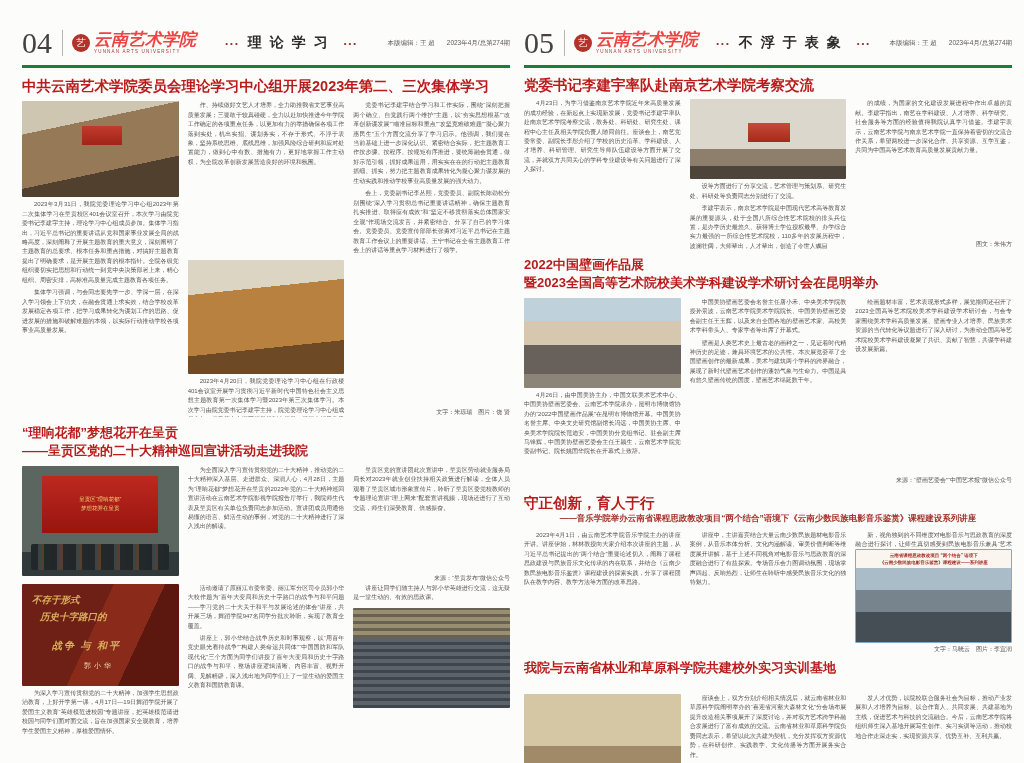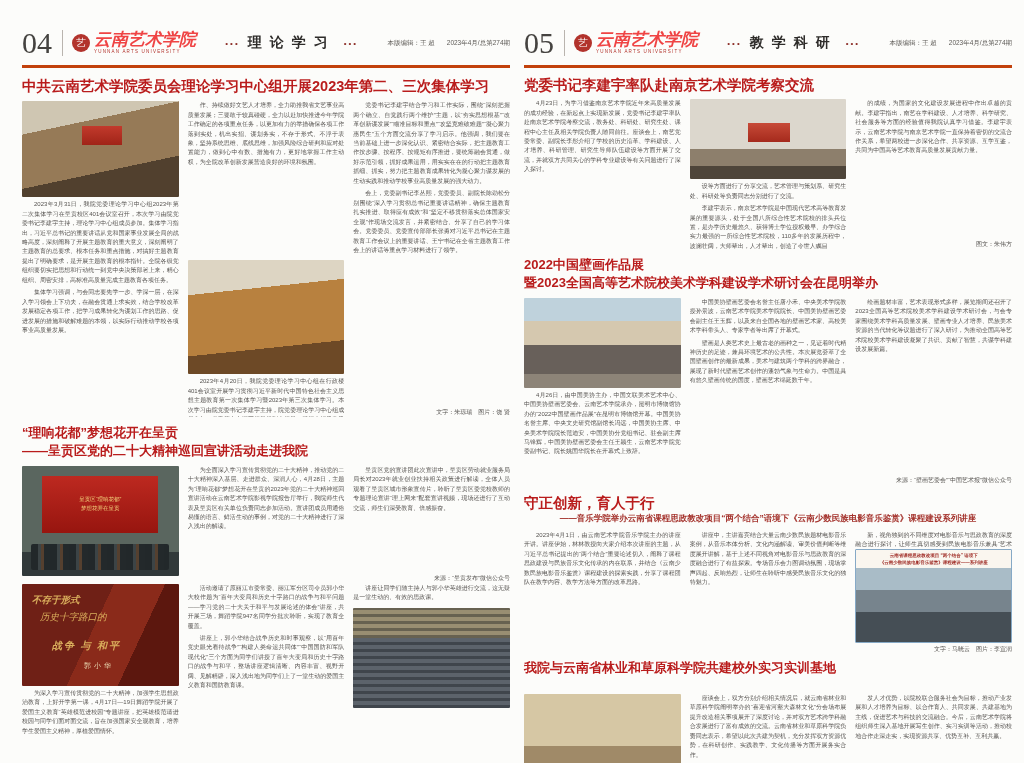--- a/index.html
+++ b/index.html
@@ -1,21 +1,21 @@
 <!DOCTYPE html>
 <html><head>
 <meta charset="utf-8">
 <style>
   html,body{margin:0;padding:0;background:#fcfcfa;}
   body{width:1024px;height:763px;overflow:hidden;font-family:"Liberation Sans",sans-serif;}
   .spread{display:flex;gap:14px;padding:26px 18px 0 22px;box-sizing:border-box;}
   .page{width:488px;flex:0 0 488px;}
 
   
-  .masthead{display:flex;align-items:center;border-bottom:3px solid #c2410c;padding-bottom:5px;height:34px;}
+  .masthead{display:flex;align-items:center;border-bottom:3px solid #15803d;padding-bottom:5px;height:34px;}
   .pageno{font-family:"Liberation Serif",serif;font-size:30px;color:#454340;line-height:1;}
   .mast-div{width:1px;height:26px;background:#b9b4ae;margin:0 9px 0 10px;}
   .brand{display:flex;align-items:center;gap:4px;}
   .brand-seal{width:18px;height:18px;border-radius:50%;background:#b2332c;color:#fff;font-size:10px;
     display:flex;align-items:center;justify-content:center;font-family:"Liberation Serif",serif;}
   .brand-txt{display:flex;flex-direction:column;line-height:1.1;}
   .brand-cn{color:#ef4444;font-family:"Liberation Serif",serif;font-style:italic;font-weight:bold;font-size:17px;}
   .brand-en{color:#b2332c;font-size:4.5px;letter-spacing:1.2px;}
   .section-wrap{flex:1;display:flex;align-items:center;justify-content:center;gap:8px;}
   .dots{color:#8d2f28;font-size:8px;letter-spacing:2px;}
@@ -41,21 +41,21 @@
   .ph-meet1 .mini-screen{position:absolute;left:38%;top:26%;width:26%;height:20%;background:linear-gradient(#c23a2c,#a02418);}
   .ph-meet2{height:114px;background:linear-gradient(174deg,#ddd5c3 0 27%,#b8813f 27% 74%,#6d4926 74%);margin:3px 0;}
   .ph-redscreen{height:110px;background:linear-gradient(#5a665f 0 78%,#31393a 78%);display:flex;align-items:flex-start;justify-content:center;}
   .ph-redscreen .screen{margin-top:10px;width:74%;height:52%;background:linear-gradient(#bd2920,#97150f);
     color:#f3d37c;font-size:5.5px;text-align:center;display:flex;flex-direction:column;justify-content:center;gap:2px;line-height:1.4;}
   .ph-redscreen .crowd{position:absolute;bottom:6px;left:6%;width:88%;height:26px;
     background:repeating-linear-gradient(90deg,#22282a 0 7px,#3c4446 7px 10px,#55402f 10px 13px,#23292b 13px 19px);border-radius:2px;}
   .ph-poster{height:102px;background:linear-gradient(115deg,#6f2016 0 45%,#8a2a1a 45% 70%,#5c170e 70%);
     color:#d9ae5c;padding:9px 8px 0 10px;box-sizing:border-box;font-family:"Liberation Serif",serif;}
   .ph-poster .pl1{font-size:9.5px;font-weight:bold;font-style:italic;}
-  .ph-poster .pl2{font-size:9.5px;font-weight:normal;font-style:italic;margin:2px 0 0 8px;}
+  .ph-poster .pl2{font-size:9.5px;font-weight:bold;font-style:italic;margin:2px 0 0 8px;}
   .ph-poster .pl3{font-size:10px;font-weight:bold;font-style:italic;margin:13px 0 0 20px;letter-spacing:2px;}
   .ph-poster .pname{font-size:7px;margin:8px 0 0 52px;color:#e8d7b0;letter-spacing:3px;}
   .ph-audit{height:100px;margin-top:2px;
     background-image:repeating-linear-gradient(0deg,rgba(10,14,18,.35) 0 3px,rgba(255,255,255,0) 3px 7px),
       linear-gradient(#998e72 0 30%,#5c636b 30% 100%);}
   .ph-meet3{height:80px;background:linear-gradient(#dcd7cd 0 62%,#8d7f6c 62% 84%,#4e453a 84%);margin-bottom:3px;}
   .ph-meet3 .mini-screen{position:absolute;left:37%;top:30%;width:27%;height:24%;background:linear-gradient(#c74a38,#a52a1c);}
   .ph-group{height:90px;background:linear-gradient(#bfd2dc 0 26%,#d5c8af 26% 52%,#68605a 52% 84%,#8d8478 84%);margin-bottom:3px;}
   .ph-poster2{height:94px;border:1px solid #86a9c6;background:#f4f2ee;box-sizing:border-box;display:flex;flex-direction:column;}
   .ph-poster2 .banner{padding:3px 3px 2px;color:#a2322c;font-size:4.5px;font-weight:bold;text-align:center;line-height:1.5;background:#faf6ef;}
@@ -167,21 +167,21 @@
       <div class="mast-div"></div>
       <div class="brand">
         <div class="brand-seal">艺</div>
         <div class="brand-txt">
           <div class="brand-cn">云南艺术学院</div>
           <div class="brand-en">YUNNAN ARTS UNIVERSITY</div>
         </div>
       </div>
       <div class="section-wrap">
         <span class="dots">•••</span>
-        <span class="section-title">教学科研</span>
+        <span class="section-title">不浮于表象</span>
         <span class="dots">•••</span>
       </div>
       <div class="mast-meta">
         <span>本版编辑：王 超</span>
         <span>2023年4月/总第274期</span>
       </div>
     </div>
 
     <div class="article">
       <div class="headline h-lg" style="margin:8px 0 5px;">党委书记李建宇率队赴南京艺术学院考察交流</div>

